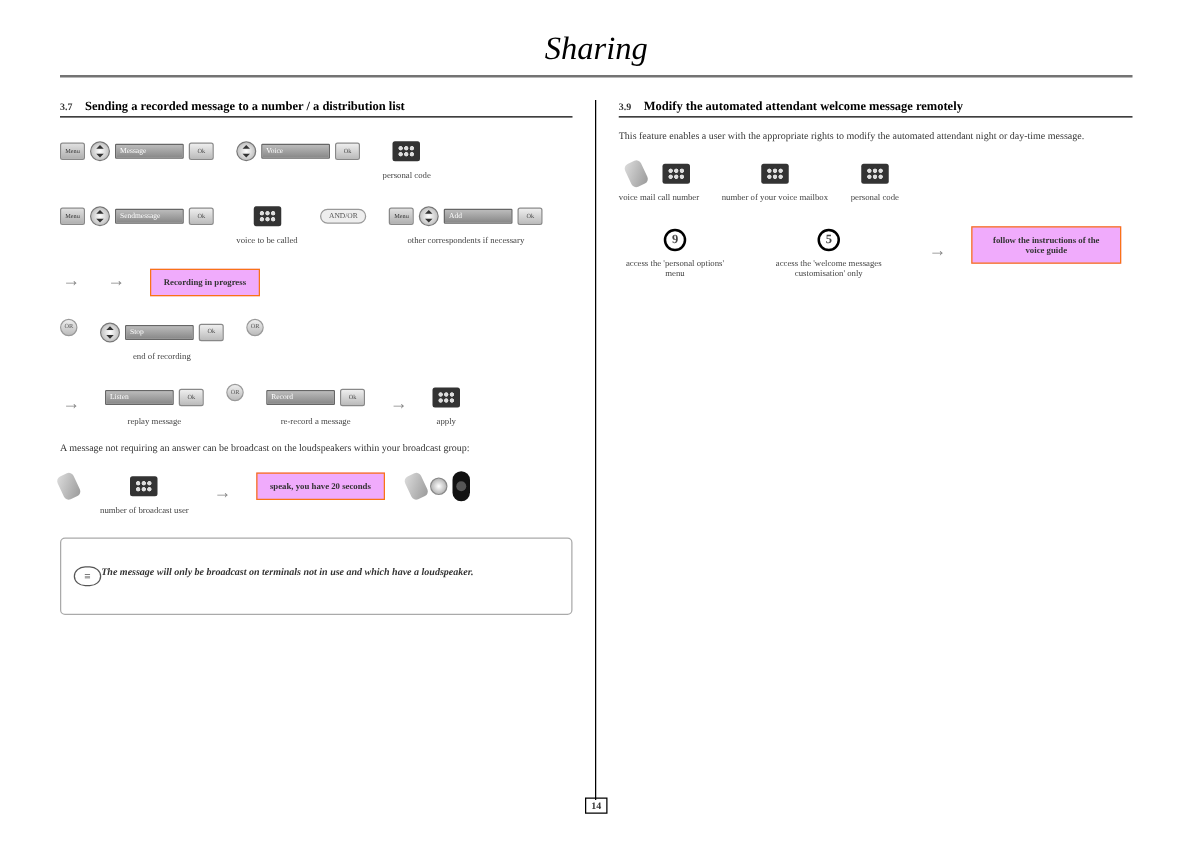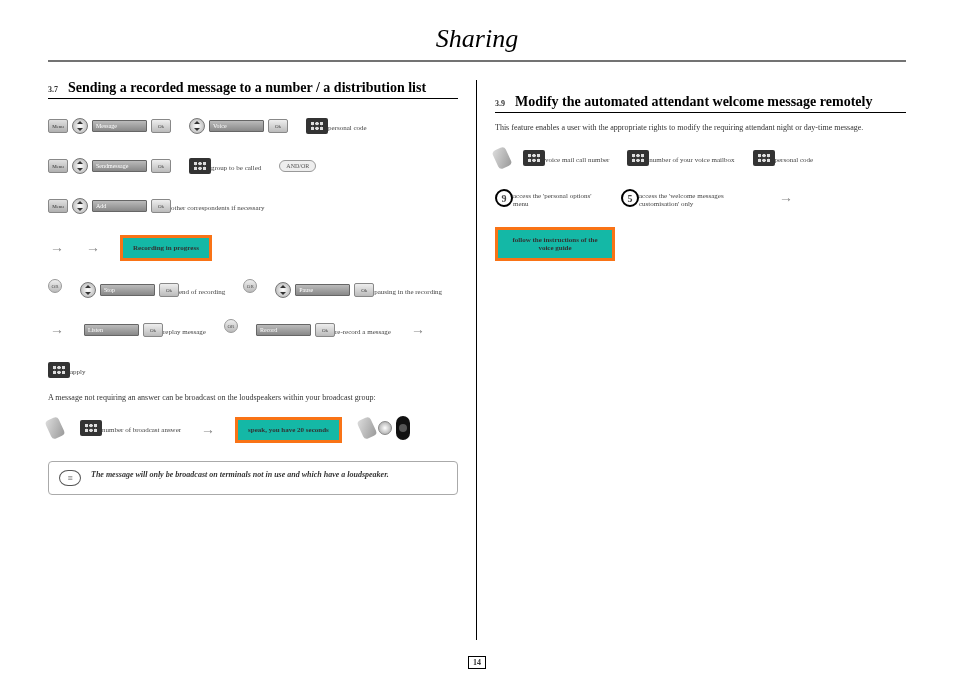--- a/index.html
+++ b/index.html
@@ -31,50 +31,51 @@
   }
   .col-left {
     width: 50%;
     padding-right: 18px;
     border-right: 1px solid #000;
     font-family: Liberation Serif, serif;
   }
   .col-right {
     width: 50%;
     padding-left: 18px;
-    margin-top: 14px;
   }
   .section-head {
     display: flex;
     align-items: baseline;
     border-bottom: 1px solid #000;
     padding-bottom: 2px;
     margin-bottom: 16px;
     gap: 10px;
   }
   .sec-num { font-size: 8px; font-weight: bold; color:#333; flex:0 0 auto;}
-  .sec-title { font-size: 14px; font-weight: bold; color:#000; flex:1;}
+  .sec-title { font-size: 10px; font-weight: bold; color:#000; flex:1;}
   .dropdown-chip {
     width: 16px; height: 12px;
     background: linear-gradient(#ddd,#aaa);
     border:1px solid #999;
     display:flex; align-items:center; justify-content:center;
   }
   .row {
     display: flex;
     align-items: flex-start;
     gap: 18px;
     margin-bottom: 18px;
     flex-wrap: wrap;
   }
   .step {
     display: flex;
+    flex-direction: column;
     align-items: center;
     font-size: 7px;
     color:#444;
+    text-align:center;
   }
   .step-icons {
     display:flex;
     align-items:center;
     gap:4px;
     height:22px;
   }
   .caption { margin-top:4px; max-width:90px; line-height:1.2;}
   .caption-wide { margin-top:4px; max-width:120px; line-height:1.2;}
 
@@ -137,21 +138,21 @@
     padding:2px 6px; border:1px solid #999; border-radius:8px;
     background:#eee; font-size:6px; color:#555;
   }
   .round-num {
     width:18px; height:18px; border-radius:50%;
     border:2px solid #000; background:#fff;
     display:flex;align-items:center;justify-content:center;
     font-weight:bold; font-size:10px;
   }
   .highlight-box {
-    background:#14b8a6; border:3px solid #f97316;
+    background:#f0abfc; border:1px solid #f97316;
     padding:6px 10px; font-size:7px; font-weight:bold;
     color:#333; text-align:center; max-width:120px;
   }
   .soft-grey-btn{
     width:14px;height:14px;border-radius:50%;
     background:linear-gradient(#eee,#bbb);border:1px solid #999;
     font-size:5px;display:flex;align-items:center;justify-content:center;color:#555;
   }
   .round-small{
     width:14px;height:14px;border-radius:50%;
@@ -161,36 +162,36 @@
     width:14px;height:20px;border-radius:4px;
     background:linear-gradient(135deg,#ddd,#999);
     transform:rotate(-25deg);
   }
   .phone{
     width:14px;height:24px;border-radius:7px;background:#111;position:relative;
   }
   .phone:before{content:'';position:absolute;top:8px;left:3px;right:3px;height:8px;border-radius:50%;background:#555;}
   .intro { font-size:8px; color:#333; margin: -6px 0 14px 0; line-height:1.3;}
   .note-box{
-    display:flex; gap:10px; align-items:flex-start;
+    display:flex; align-items:flex-start;
     border:1px solid #aaa; border-radius:4px;
-    padding:8px 10px; margin-top:6px;
+    padding:22px 10px; margin-top:6px;
   }
   .note-box .bubble{
     width:22px;height:16px;border:1.5px solid #555;border-radius:50%/60%;
     position:relative; flex:0 0 auto;
   }
   .note-box .bubble:after{
     content:'≡'; position:absolute; inset:0;
     display:flex;align-items:center;justify-content:center;
     font-size:9px;color:#555;
   }
   .note-text{ font-size:8px; font-style:italic; font-weight:bold; color:#333; line-height:1.3;}
   .page-num{
-    position:absolute; bottom:6px; left:50%; transform:translateX(-50%);
+    position:absolute; bottom:24px; left:50%; transform:translateX(-50%);
     font-size:8px; font-weight:bold; border:1px solid #000; padding:1px 4px;
   }
 </style>
 </head>
 <body>
 
 <div class="title-bar">
   <div class="title">Sharing</div>
 </div>
 
@@ -233,21 +234,21 @@
           <span class="btn-gray">Menu</span>
           <span class="nav-key"></span>
           <span class="display-bar">Sendmessage</span>
           <span class="ok-btn">Ok</span>
         </div>
       </div>
       <div class="step">
         <div class="step-icons">
             <span class="keypad"></span>
           </div>
-        <div class="caption">group to be called</div>
+        <div class="caption">voice to be called</div>
       </div>
       <div class="step">
         <div class="step-icons">
             <span class="andor">AND/OR</span>
           </div>
       </div>
       <div class="step">
         <div class="step-icons">
           <span class="btn-gray">Menu</span>
           <span class="nav-key"></span>
@@ -268,28 +269,20 @@
       <span class="soft-grey-btn">OR</span>
       <div class="step">
         <div class="step-icons">
           <span class="nav-key"></span>
           <span class="display-bar">Stop</span>
           <span class="ok-btn">Ok</span>
         </div>
         <div class="caption">end of recording</div>
       </div>
       <span class="soft-grey-btn">OR</span>
-      <div class="step">
-        <div class="step-icons">
-          <span class="nav-key"></span>
-          <span class="display-bar">Pause</span>
-          <span class="ok-btn">Ok</span>
-        </div>
-        <div class="caption-wide">pausing in the recording</div>
-      </div>
     </div>
 
     <div class="row">
       <span class="arrow">→</span>
       <div class="step">
         <div class="step-icons">
           <span class="display-bar">Listen</span>
           <span class="ok-btn">Ok</span>
         </div>
         <div class="caption">replay message</div>
@@ -316,21 +309,21 @@
     <div class="row">
       <div class="step">
         <div class="step-icons">
             <span class="handset"></span>
           </div>
       </div>
       <div class="step">
         <div class="step-icons">
             <span class="keypad"></span>
           </div>
-        <div class="caption">number of broadcast answer</div>
+        <div class="caption">number of broadcast user</div>
       </div>
       <span class="arrow">→</span>
       <div class="highlight-box">speak, you have 20 seconds</div>
       <div class="step">
         <div class="step-icons">
           <span class="handset"></span>
           <span class="round-small"></span>
           <span class="phone"></span>
         </div>
       </div>
@@ -340,21 +333,21 @@
       <span class="bubble"></span>
       <span class="note-text">The message will only be broadcast on terminals not in use and which have a loudspeaker.</span>
     </div>
   </div>
 
   <div class="col-right">
     <div class="section-head">
       <span class="sec-num">3.9</span>
       <span class="sec-title">Modify the automated attendant welcome message remotely</span>
     </div>
-    <p class="intro">This feature enables a user with the appropriate rights to modify the requiring attendant night or day-time message.</p>
+    <p class="intro">This feature enables a user with the appropriate rights to modify the automated attendant night or day-time message.</p>
 
     <div class="row">
       <div class="step">
         <div class="step-icons">
           <span class="handset"></span>
           <span style="width:6px"></span>
           <span class="keypad"></span>
         </div>
         <div class="caption">voice mail call number</div>
       </div>

